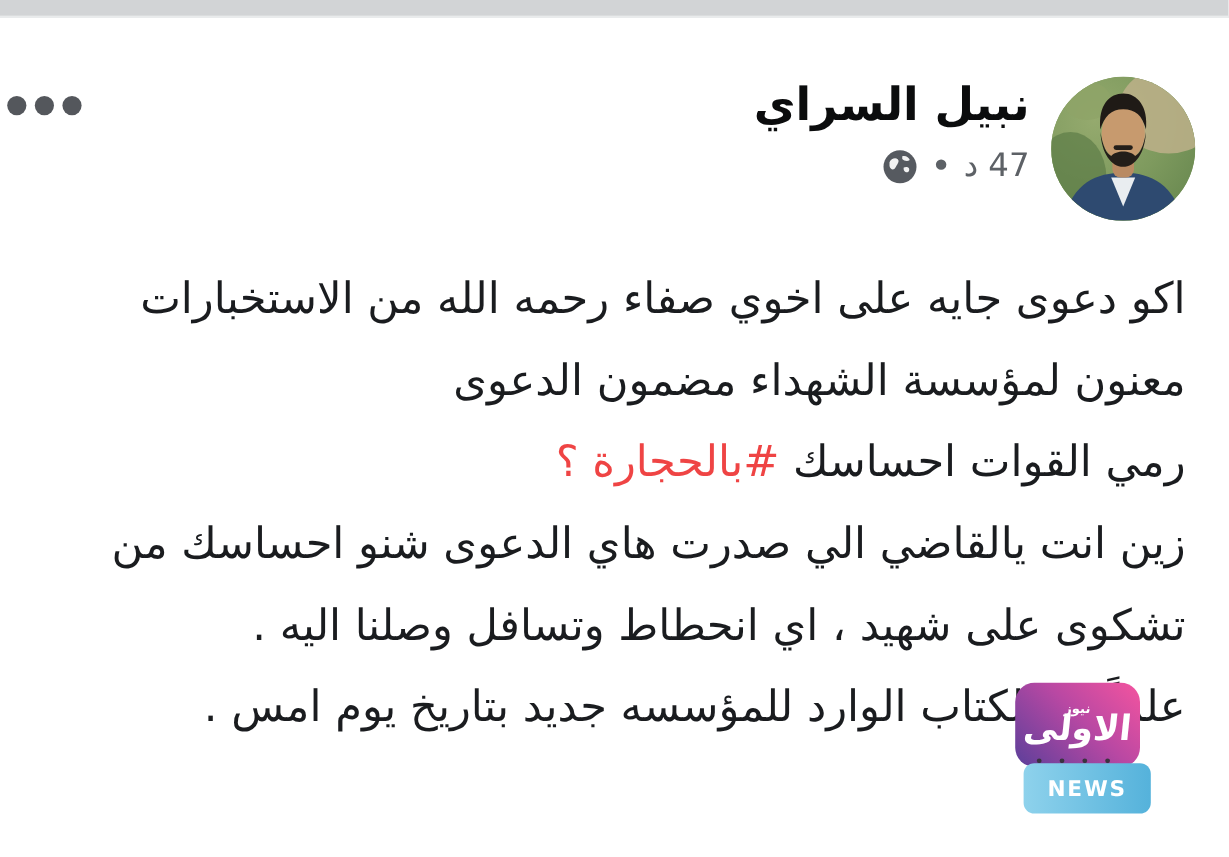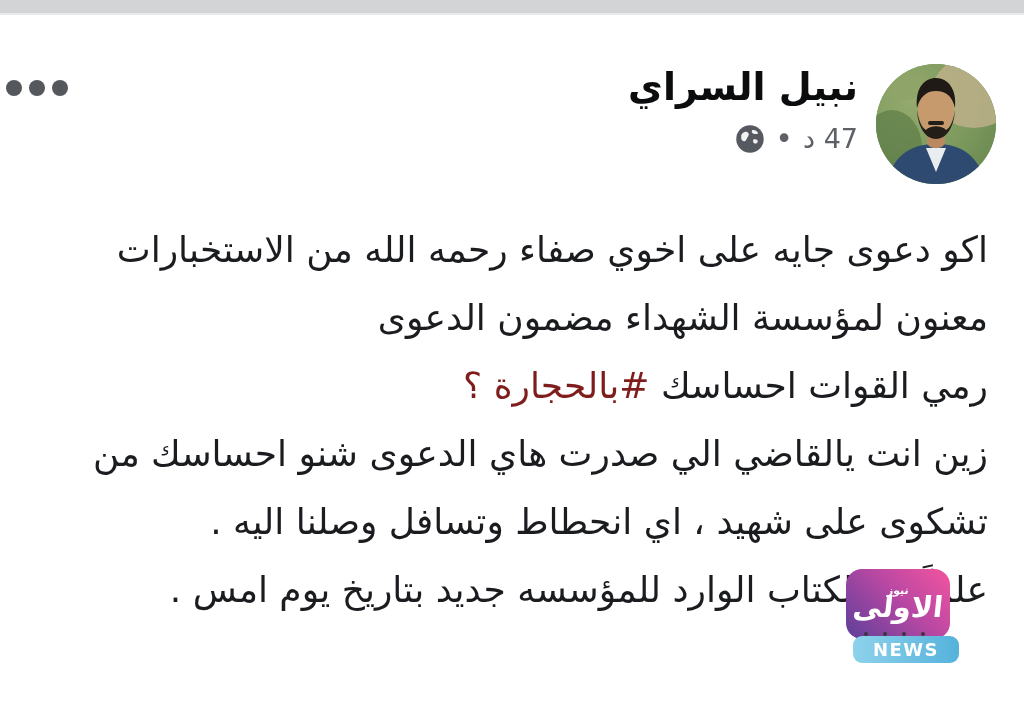--- a/index.html
+++ b/index.html
@@ -82,21 +82,21 @@
     right:36px;
     left:30px;
     direction:rtl;
     text-align:right;
     font-size:36px;
     line-height:68px;
     color:#1a1c1f;
     letter-spacing:0;
   }
   .body .line{height:68px;white-space:nowrap;}
-  .hashtag{color:#7f1d1d;cursor:pointer;margin-top:17px;}
+  .hashtag{color:#ef4444;cursor:pointer;margin-top:17px;}
   
   .watermark{
     position:absolute;
     left:884px;
     top:569px;
     width:116px;
     height:98px;
     z-index:5;
   }
   .wm-square{
@@ -131,21 +131,21 @@
   }
   .wm-dots i{
     display:block;
     width:4px;height:4px;
     border-radius:50%;
     background:#3a3340;
   }
   .wm-banner{
     position:absolute;
     left:9px;top:67px;
-    width:106px;height:27px;
+    width:106px;height:42px;
     border-radius:9px;
     background:linear-gradient(90deg,#8ed2ec 0%,#55b2db 100%);
     display:flex;
     align-items:center;
     justify-content:center;
   }
   .wm-banner span{
     color:#ffffff;
     font-weight:bold;
     font-size:18px;

